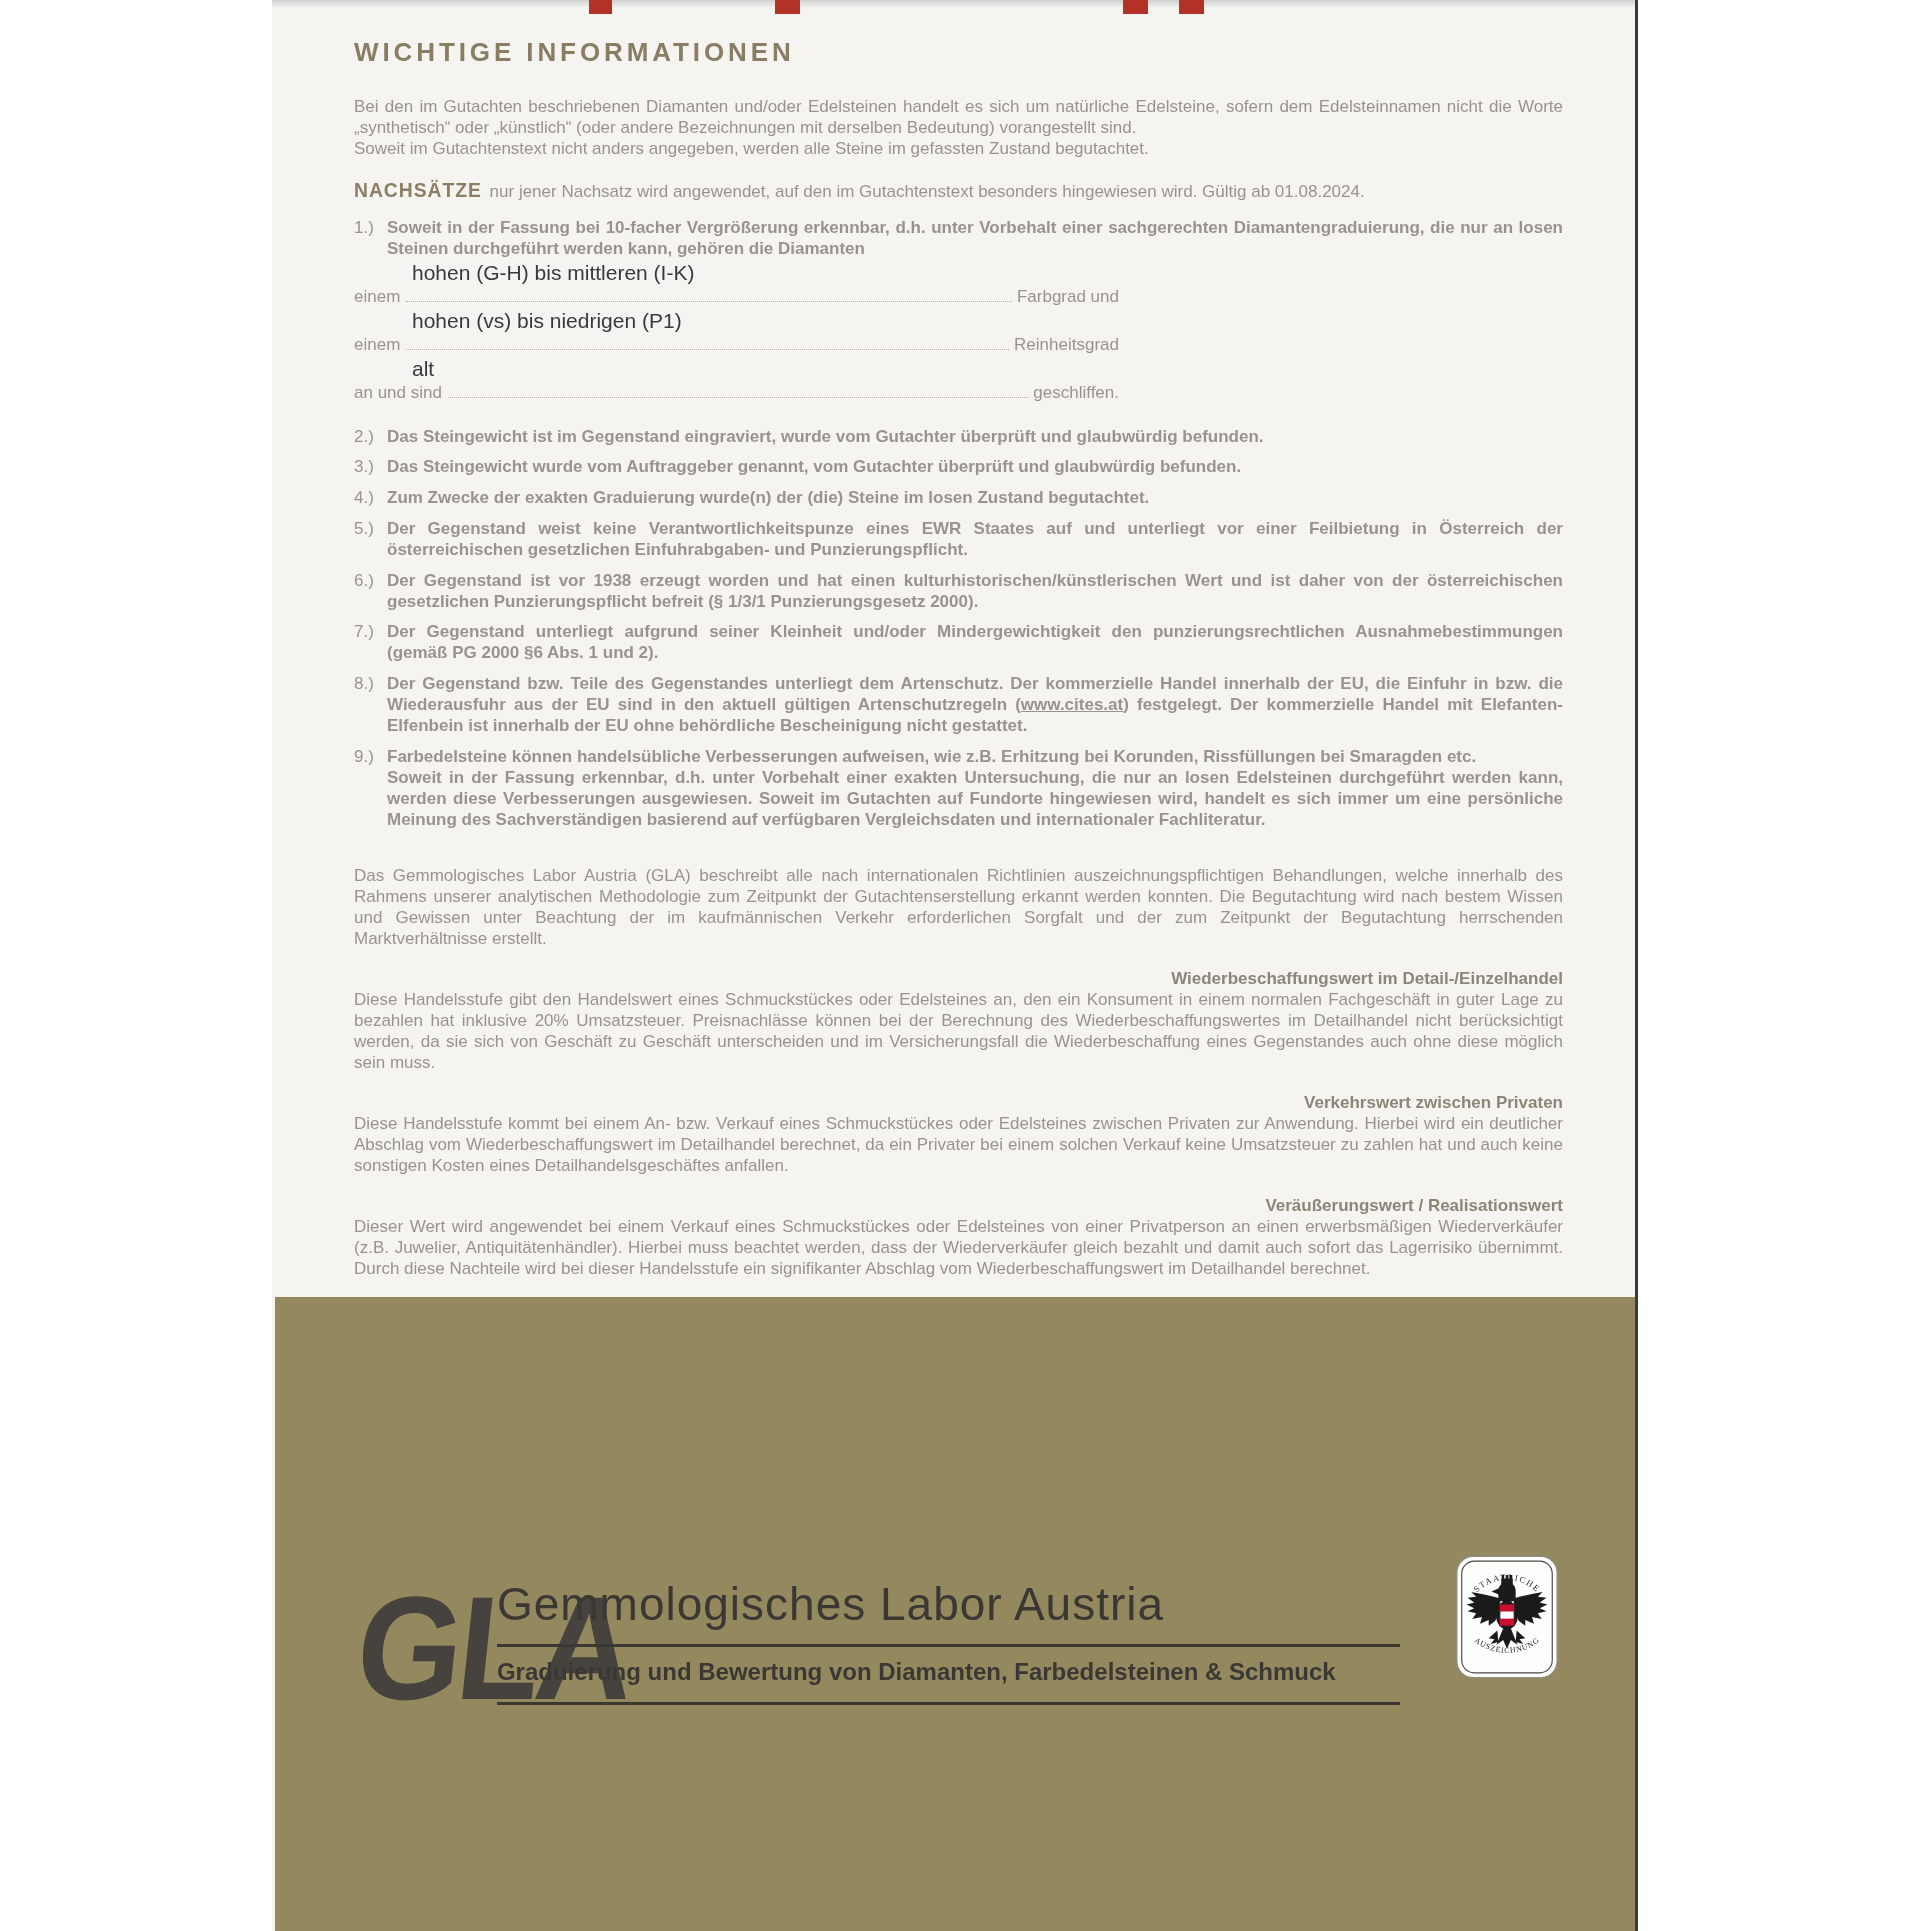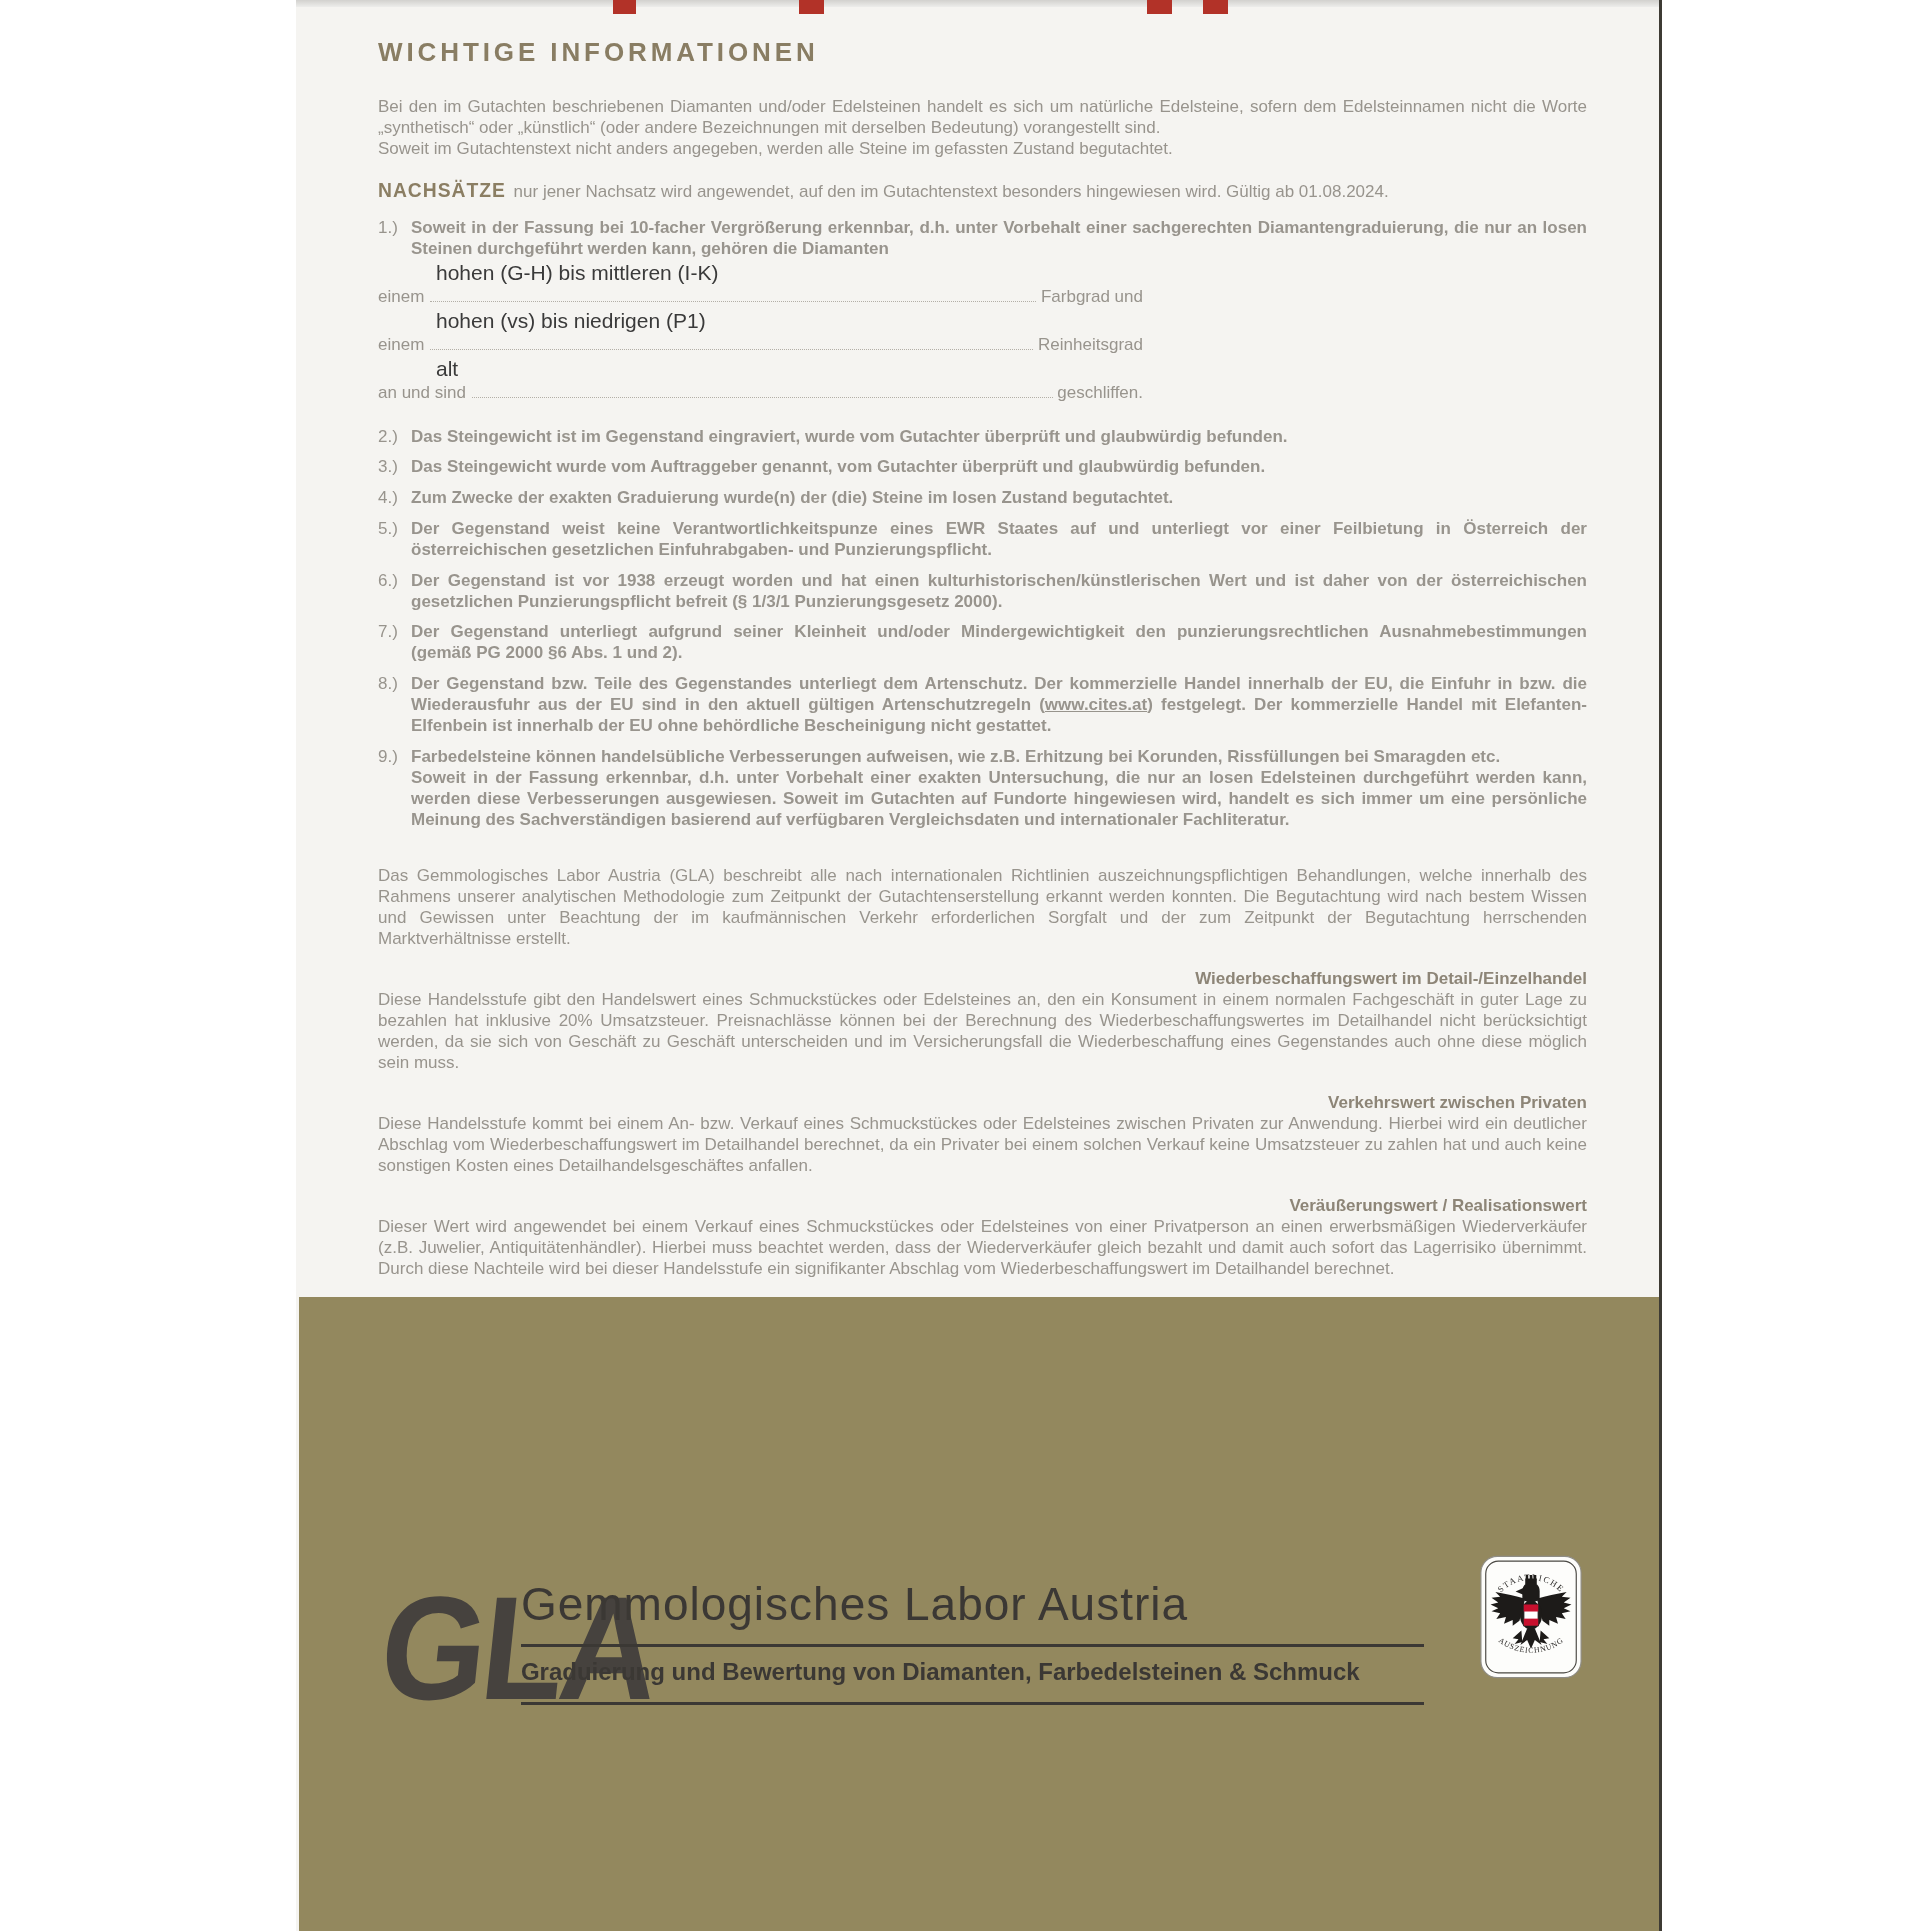--- a/index.html
+++ b/index.html
@@ -1,18 +1,18 @@
 <!DOCTYPE html>
 <html><head>
 <meta charset="utf-8">
 <style>
   html,body{margin:0;padding:0;background:#ffffff;}
   body{width:1931px;height:1931px;position:relative;font-family:"Liberation Sans","DejaVu Sans",sans-serif;overflow:hidden;}
 
-  .scan-page{position:absolute;left:296px;top:0;width:1363px;height:1931px;background:#f5f4f1;border-right:3.9px solid #3e3b34;}
+  .scan-page{position:absolute;left:272px;top:0;width:1363px;height:1931px;background:#f5f4f1;border-right:3.9px solid #3e3b34;}
   .scan-topstrip{position:absolute;left:0;top:0;width:100%;height:6.8px;background:linear-gradient(#d2d1ce,#ededeb);}
   .scan-mark{position:absolute;top:0;height:13.5px;background:#b23228;}
   .m1{left:317px;width:23px;}
   .m2{left:503px;width:25px;}
   .m3{left:851px;width:25px;}
   .m4{left:907px;width:25px;}
 
   .content{position:absolute;left:82px;top:0;width:1209px;color:#98948d;font-size:17px;line-height:21px;}
   .title{margin-top:42px;font-size:26px;font-weight:700;letter-spacing:3.9px;color:#897d63;}
   .intro{margin-top:33px;text-align:justify;}

